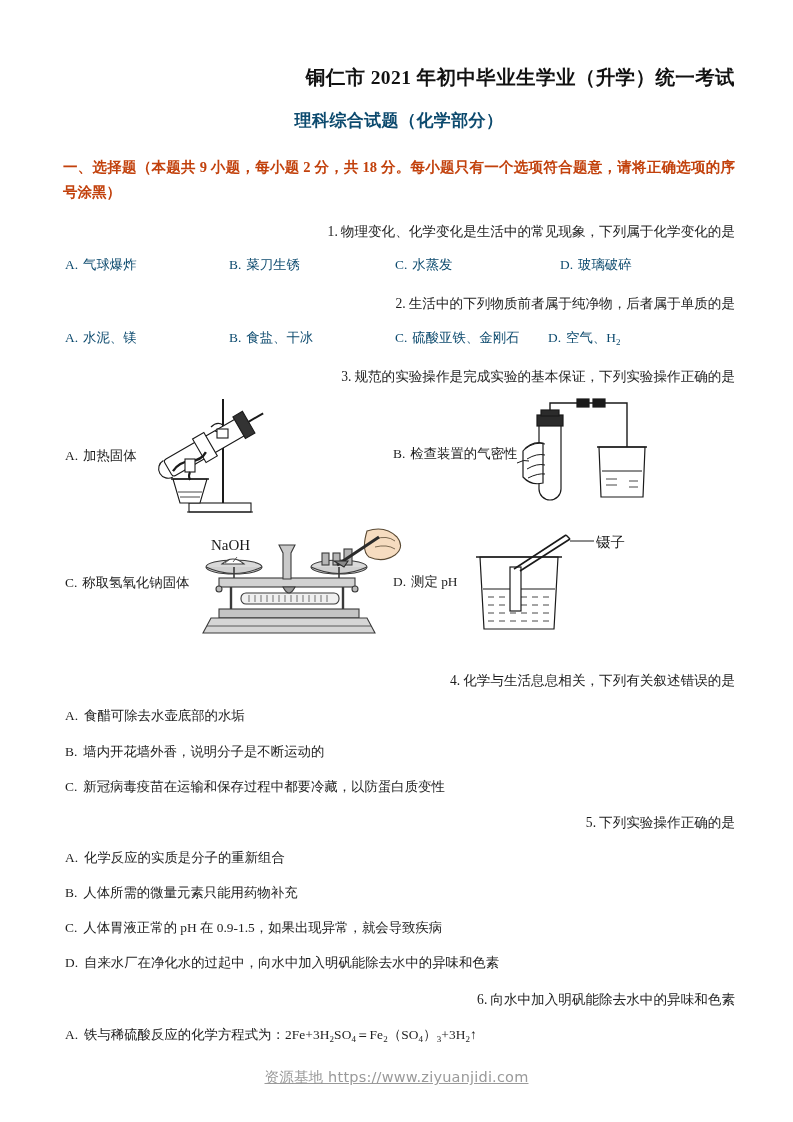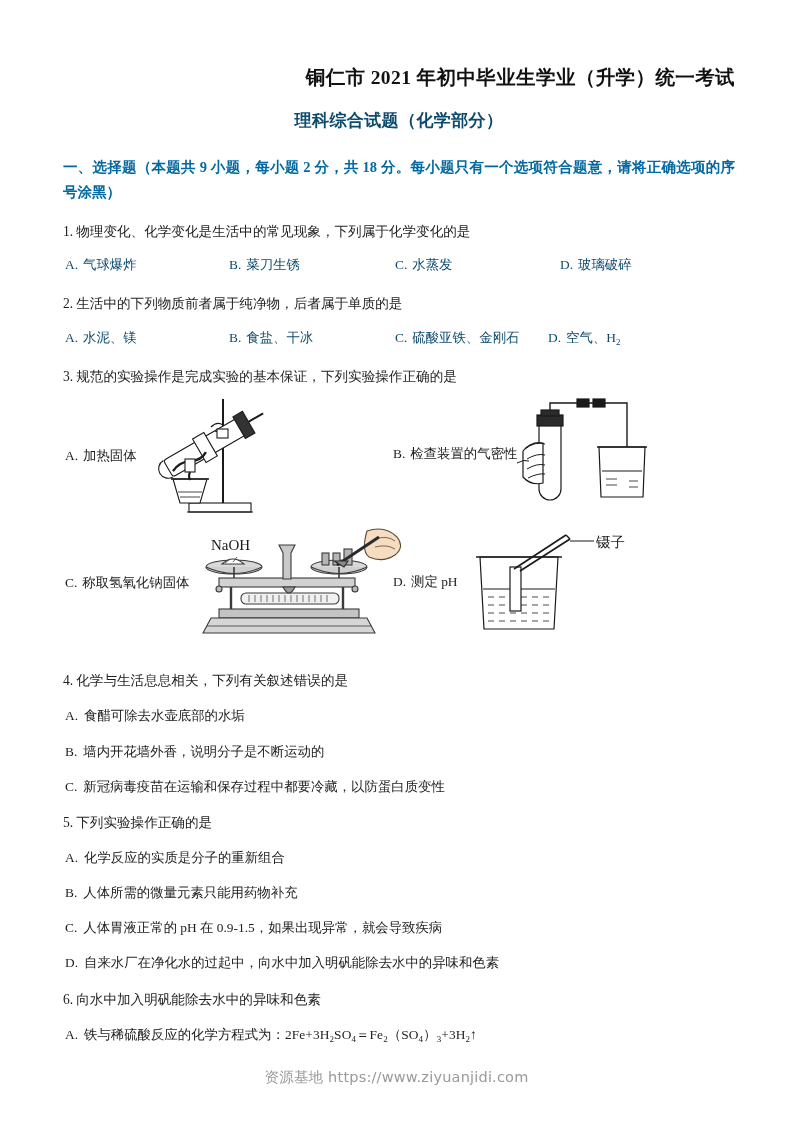--- a/index.html
+++ b/index.html
@@ -47,29 +47,30 @@
     color: #0c4a6e;
   }
 
   
   .section-head {
     font-weight: bold;
     font-size: 14.5px;
     line-height: 1.75;
     margin-top: 22px;
     text-align: justify;
-    color: #0369a1;
+    color: #c2410c;
   }
 
   
   .q-stem {
     font-size: 13.6px;
     line-height: 1.5;
     margin-top: 16px;
     color: #1d1d1d;
+    text-align: right;
   }
   .q-stem .num { margin-right: 3px; }
 
   
   .opt-row {
     position: relative;
     height: 22px;
     margin-top: 14px;
     font-size: 13.4px;
     color: #0c4a6e;
@@ -129,20 +130,21 @@
   .watermark {
     position: absolute;
     left: 0;
     top: 1068px;
     width: 793px;
     text-align: center;
     font-family: "DejaVu Sans", "Liberation Sans", sans-serif;
     font-size: 14.5px;
     color: #9a9a9a;
     letter-spacing: 0.2px;
+    text-decoration: underline;
   }
 </style>
 </head>
 <body>
 
 <div class="page">
   <div class="content">
 
     <div class="doc-title">铜仁市 2021 年初中毕业生学业（升学）统一考试</div>
     <div class="doc-subtitle">理科综合试题（化学部分）</div>

